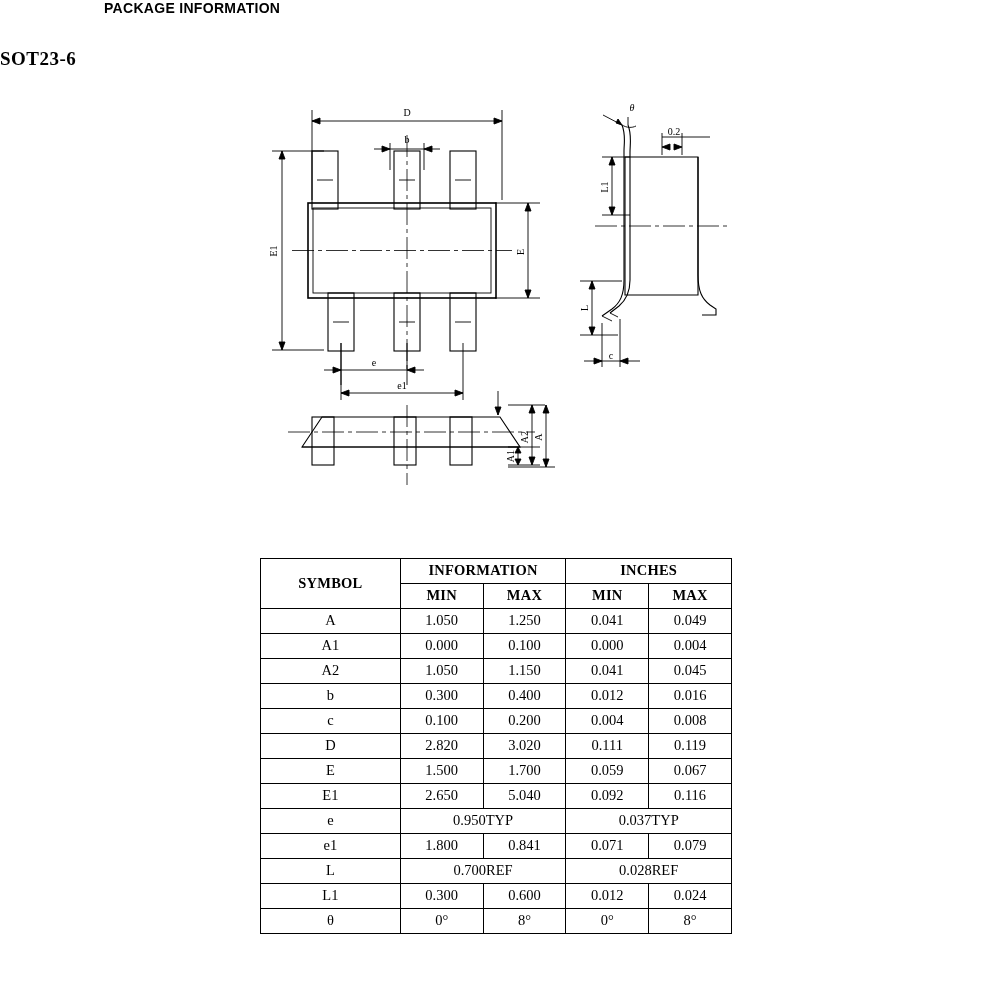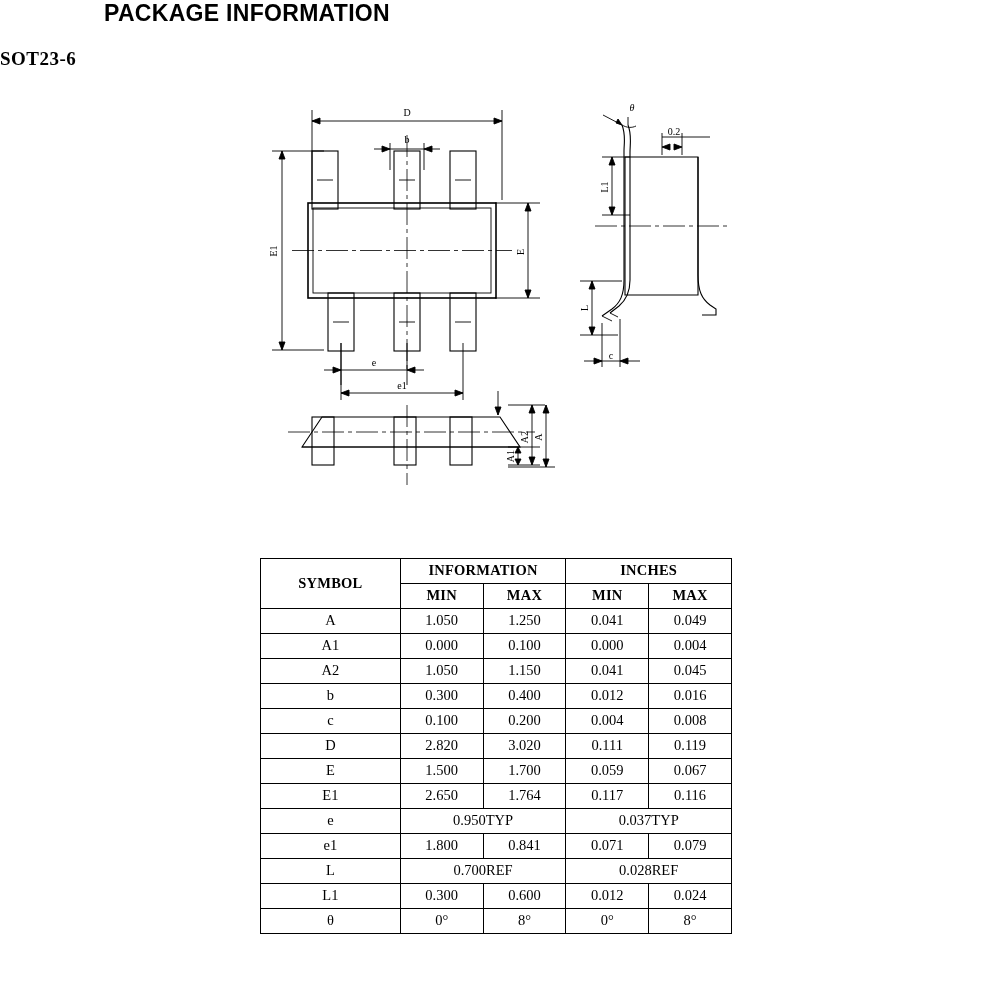--- a/index.html
+++ b/index.html
@@ -13,21 +13,21 @@
     color: #000000;
     position: relative;
     overflow: hidden;
   }
   .page-title {
     position: absolute;
     left: 104px;
     top: 0px;
     font-family: "Liberation Sans", sans-serif;
     font-weight: bold;
-    font-size: 23px;
+    font-size: 14px;
     letter-spacing: 0.3px;
   }
   .pkg-title {
     position: absolute;
     left: 0; right: 0;
     top: 48px;
     text-align: left;
     font-family: "Liberation Serif", serif;
     font-weight: bold;
     font-size: 19px;
@@ -331,22 +331,22 @@
     <tr>
         <td class="sym">E</td>
         <td class="val">1.500</td>
         <td class="val">1.700</td>
         <td class="val">0.059</td>
         <td class="val">0.067</td>
       </tr>
     <tr>
         <td class="sym">E1</td>
         <td class="val">2.650</td>
-        <td class="val">1.764</td>
-        <td class="val">0.117</td>
+        <td class="val">5.040</td>
+        <td class="val">0.092</td>
         <td class="val">0.116</td>
       </tr>
     <tr>
         <td class="sym">e</td>
         <td class="span2" colspan="2">0.950TYP</td>
         <td class="span2" colspan="2">0.037TYP</td>
       </tr>
     <tr>
         <td class="sym">e1</td>
         <td class="val">1.800</td>

